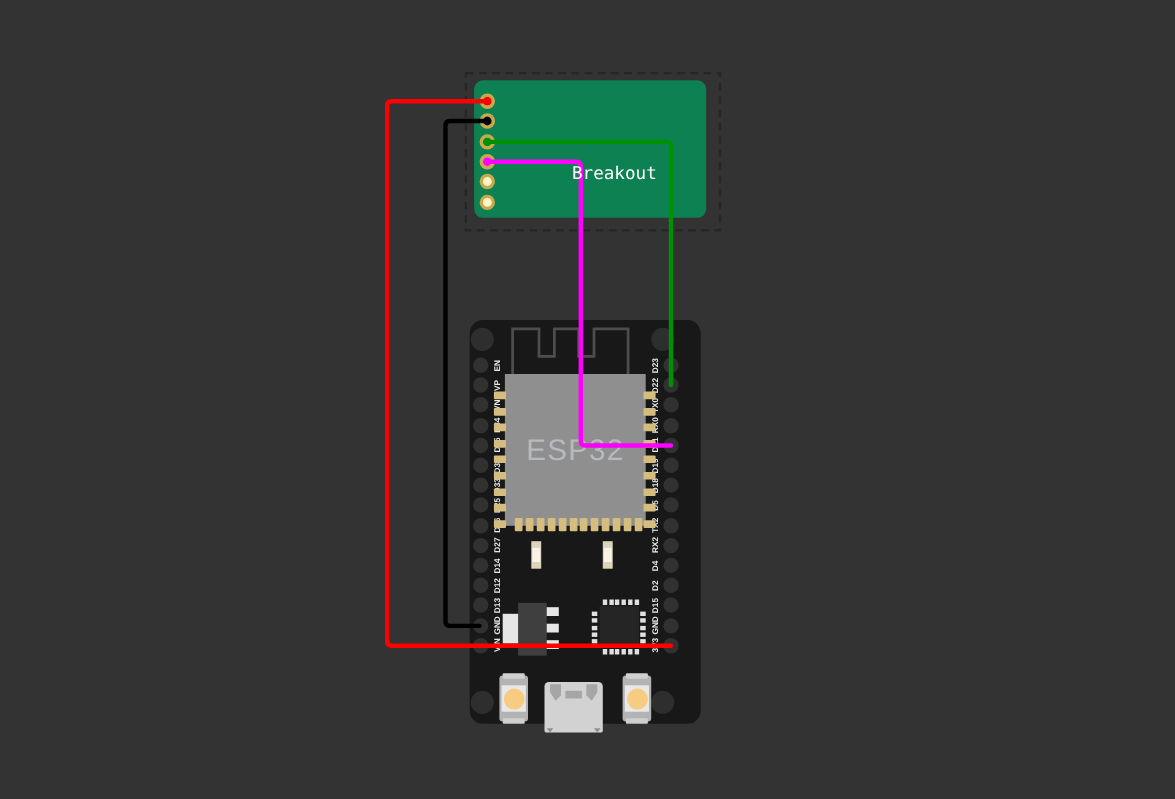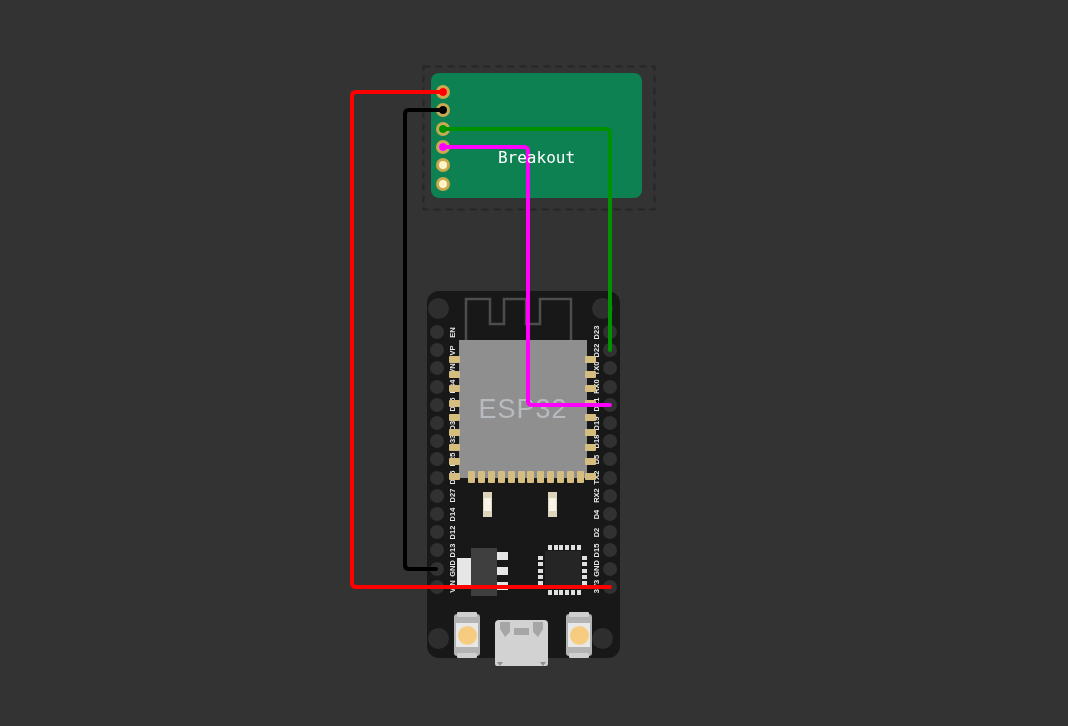--- a/index.html
+++ b/index.html
@@ -1,20 +1,20 @@
 <!DOCTYPE html>
 <html><head>
 <meta charset="utf-8">
 <style>
   html,body{margin:0;padding:0;}
   .stage{position:relative;width:1068px;height:726px;overflow:hidden;background:#333;}
   .abs{position:absolute;}
 
   
-  .esp32{position:absolute;left:427px;top:291px;width:193px;height:367px;
+  .esp32{position:absolute;left:427px;top:291px;width:210px;height:367px;
          background:#181818;border-radius:12px;}
   .mhole{position:absolute;width:21px;height:21px;border-radius:50%;background:#2e2e2e;}
   .chip{position:absolute;left:32px;top:49px;width:128px;height:138px;background:#8f8f8f;
         display:flex;align-items:center;justify-content:center;}
   .chip span{font:27px "Liberation Sans",sans-serif;color:#b7bbbf;letter-spacing:1px;}
   .pad{position:absolute;background:#d5bd80;border-radius:1px;}
   .pinhole{position:absolute;width:14px;height:14px;border-radius:50%;background:#313131;}
   .pinlabel{position:absolute;width:34px;height:9px;font:bold 7.5px "Liberation Sans",sans-serif;
             color:#e8e8e8;text-align:center;line-height:9px;transform:rotate(-90deg);}
   .cap{position:absolute;width:9px;height:25px;background:#ddd4bc;}
@@ -237,14 +237,14 @@
     <path fill="none" stroke-width="4" stroke-linecap="round" d="M 443 92 L 356 92 Q 352 92 352 96 L 352 583 Q 352 587 356 587 L 610 587" stroke="#ff0000"></path>
     <path fill="none" stroke-width="4" stroke-linecap="round" d="M 443 110 L 409 110 Q 405 110 405 114 L 405 565 Q 405 569 409 569 L 436 569" stroke="#000000"></path>
     <path fill="none" stroke-width="4" stroke-linecap="round" d="M 443 129 L 606 129 Q 610 129 610 133 L 610 350" stroke="#009100"></path>
     <path fill="none" stroke-width="4" stroke-linecap="round" d="M 443 147 L 524 147 Q 528 147 528 151 L 528 401 Q 528 405 532 405 L 610 405" stroke="#ff00ff"></path>
     <circle cx="443" cy="92" r="4" fill="#ff0000"></circle>
     <circle cx="443" cy="110" r="4" fill="#000000"></circle>
     <circle cx="443" cy="129" r="4" fill="#009100"></circle>
     <circle cx="443" cy="147" r="4" fill="#ff00ff"></circle>
   </svg>
 
-  <div class="btext" style="top:148px;">Breakout</div>
+  <div class="btext" style="top:148px;margin-left:22px;">Breakout</div>
 </div>
 
 </body></html>

